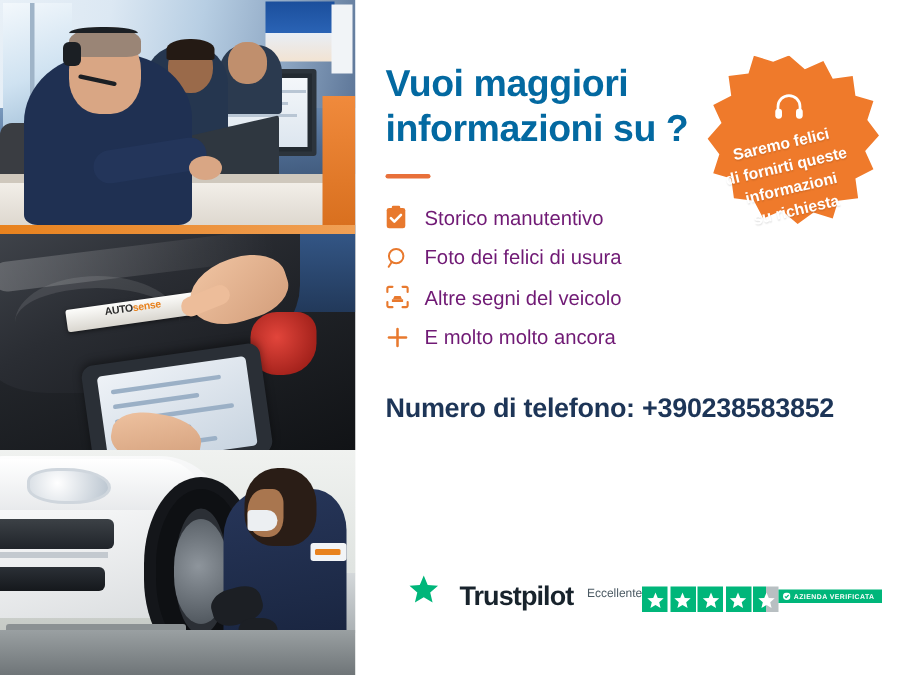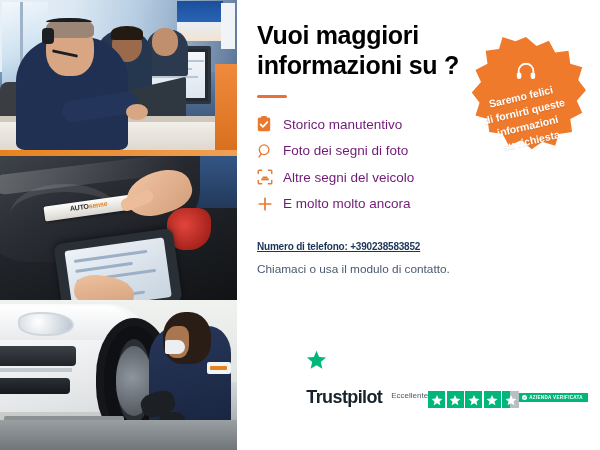--- a/index.html
+++ b/index.html
@@ -147,22 +147,22 @@
   .ph3 .lift { position:absolute; left:0; bottom:0; width:100%; height:30px;
     background:linear-gradient(180deg,#9aa0a2,#6f7578); }
   .ph3 .liftpad { position:absolute; left:4px; bottom:22px; width:120px; height:12px;
     background:#8b9193; border-radius:2px; }
   .ph3 .bench { position:absolute; right:0; bottom:28px; width:64px; height:40px;
     background:linear-gradient(180deg,#d4d8da,#aab0b3); }
 
   
   .panel { position:relative; flex:1; height:450px; background:#ffffff; padding:0 18px 0 20px; }
 
-  .headline { margin-top:20px; font-size:25px; line-height:1.2; font-weight:bold;
-    color:#000000; letter-spacing:-.3px; max-width:200px; }
+  .headline { margin-top:41px; font-size:25px; line-height:1.2; font-weight:bold;
+    color:#0369a1; letter-spacing:-.3px; max-width:200px; }
   .headline div { white-space:nowrap; }
 
   .divider { margin-top:15px; width:30px; height:3px; background:#e8703a; border-radius:2px; }
 
   
   .badge { position:absolute; right:14px; top:37px; width:120px; height:118px; }
   .badge .burst { position:absolute; inset:0; background:#ef7a2b;
     clip-path:polygon(
       50% 0%, 58.8% 7.7%, 69.1% 3.1%, 74.3% 13.1%, 85.4% 11.6%, 86.9% 22.7%,
       96.9% 25.7%, 93.5% 36.4%, 100% 45.2%, 92.3% 54%, 96.9% 64.3%, 86.9% 69.5%,
@@ -177,26 +177,26 @@
     font-size:10.5px; line-height:1.42; text-shadow:0 1px 1px rgba(0,0,0,.12); }
 
   
   .features { margin-top:13px; }
   .frow { display:flex; align-items:center; height:26.5px; }
   .ficon { width:26px; flex:0 0 26px; display:flex; align-items:center; justify-content:flex-start;
     color:#e8792e; }
   .flabel { font-size:13.5px; color:#701a75; }
 
   
-  .phone { margin-top:24px; font-size:10px; font-weight:bold; color:#1d3557; letter-spacing:-.2px;text-decoration:underline; }
+  .phone { margin-top:24px; font-size:18px; font-weight:bold; color:#1d3557; letter-spacing:-.2px; }
   .contact { margin-top:8px; font-size:11.8px; line-height:1.55; color:#4a5a6e; }
 
   
   .tp { position:absolute; right:12px; bottom:42px; display:flex; align-items:flex-end; gap:8px; }
-  .tp-brand { display:flex; align-items:flex-start; gap:13px;flex-direction:column; }
+  .tp-brand { display:flex; align-items:flex-end; gap:13px; }
   .tp-name { font-size:18px; font-weight:bold; color:#18232c; letter-spacing:-.6px; }
   .tp-right { display:flex; flex-direction:row; align-items:flex-start; }
   .tp-rating { font-size:8px; color:#4b5a63; margin-bottom:2px; margin-left:1px; }
   .tp-stars { display:flex; gap:1.5px; }
   .tp-star { width:17px; height:17px; background:#00b67a; display:flex;
     align-items:center; justify-content:center; }
   .tp-star.half { background:linear-gradient(90deg,#00b67a 50%,#b8bfc2 50%); }
   .tp-verified { margin-top:2px; background:#00b67a; color:#fff; font-size:4.6px;
     letter-spacing:.3px; padding:2px 5px 2px 3px; display:flex; align-items:center; gap:2px;
     width:100%; justify-content:center; font-weight:bold; }
@@ -333,21 +333,21 @@
       </div>
 
 
       <div class="frow">
         <span class="ficon">
           <svg width="16" height="16" viewBox="0 0 18 18" stroke="#e8792e" stroke-width="1.5" fill="none" stroke-linecap="round">
             <circle cx="8" cy="7.6" r="5.4"></circle>
             <path d="M4.6 12.2L2.4 15.6"></path>
           </svg>
         </span>
-        <span class="flabel">Foto dei segni di foto</span>
+        <span class="flabel">Foto dei felici di usura</span>
       </div>
 
       <div class="frow">
         <span class="ficon">
           <svg width="16" height="16" viewBox="0 0 18 18" stroke="#e8792e" stroke-width="1.6" fill="none" stroke-linecap="round">
             <path d="M1.4 5.2V2.6a1.2 1.2 0 0 1 1.2-1.2h2.6"></path>
             <path d="M16.6 5.2V2.6a1.2 1.2 0 0 0-1.2-1.2h-2.6"></path>
             <path d="M1.4 12.8v2.6a1.2 1.2 0 0 0 1.2 1.2h2.6"></path>
             <path d="M16.6 12.8v2.6a1.2 1.2 0 0 1-1.2 1.2h-2.6"></path>
             <path d="M4.8 10.6h8.4v2.2H4.8z" fill="#e8792e" stroke="none"></path>
@@ -365,21 +365,20 @@
           </svg>
         </span>
         <span class="flabel">E molto molto ancora</span>
       </div>
 
     </div>
 
     <div class="phone">Numero di telefono: +390238583852</div>
 
     <div class="contact">
-      <div>Chiamaci o usa il modulo di contatto.</div>
     </div>
 
     <div class="tp">
       <div class="tp-brand">
         <span>
           <svg width="21" height="20" viewBox="0 0 24 23">
             <path d="M12 0.8l3.05 7.3 7.9.6-6 5.15 1.83 7.7L12 17.4l-6.78 4.15 1.83-7.7-6-5.15 7.9-.6z" fill="#00b67a"></path>
           </svg>
         </span>
         <span class="tp-name">Trustpilot</span>

